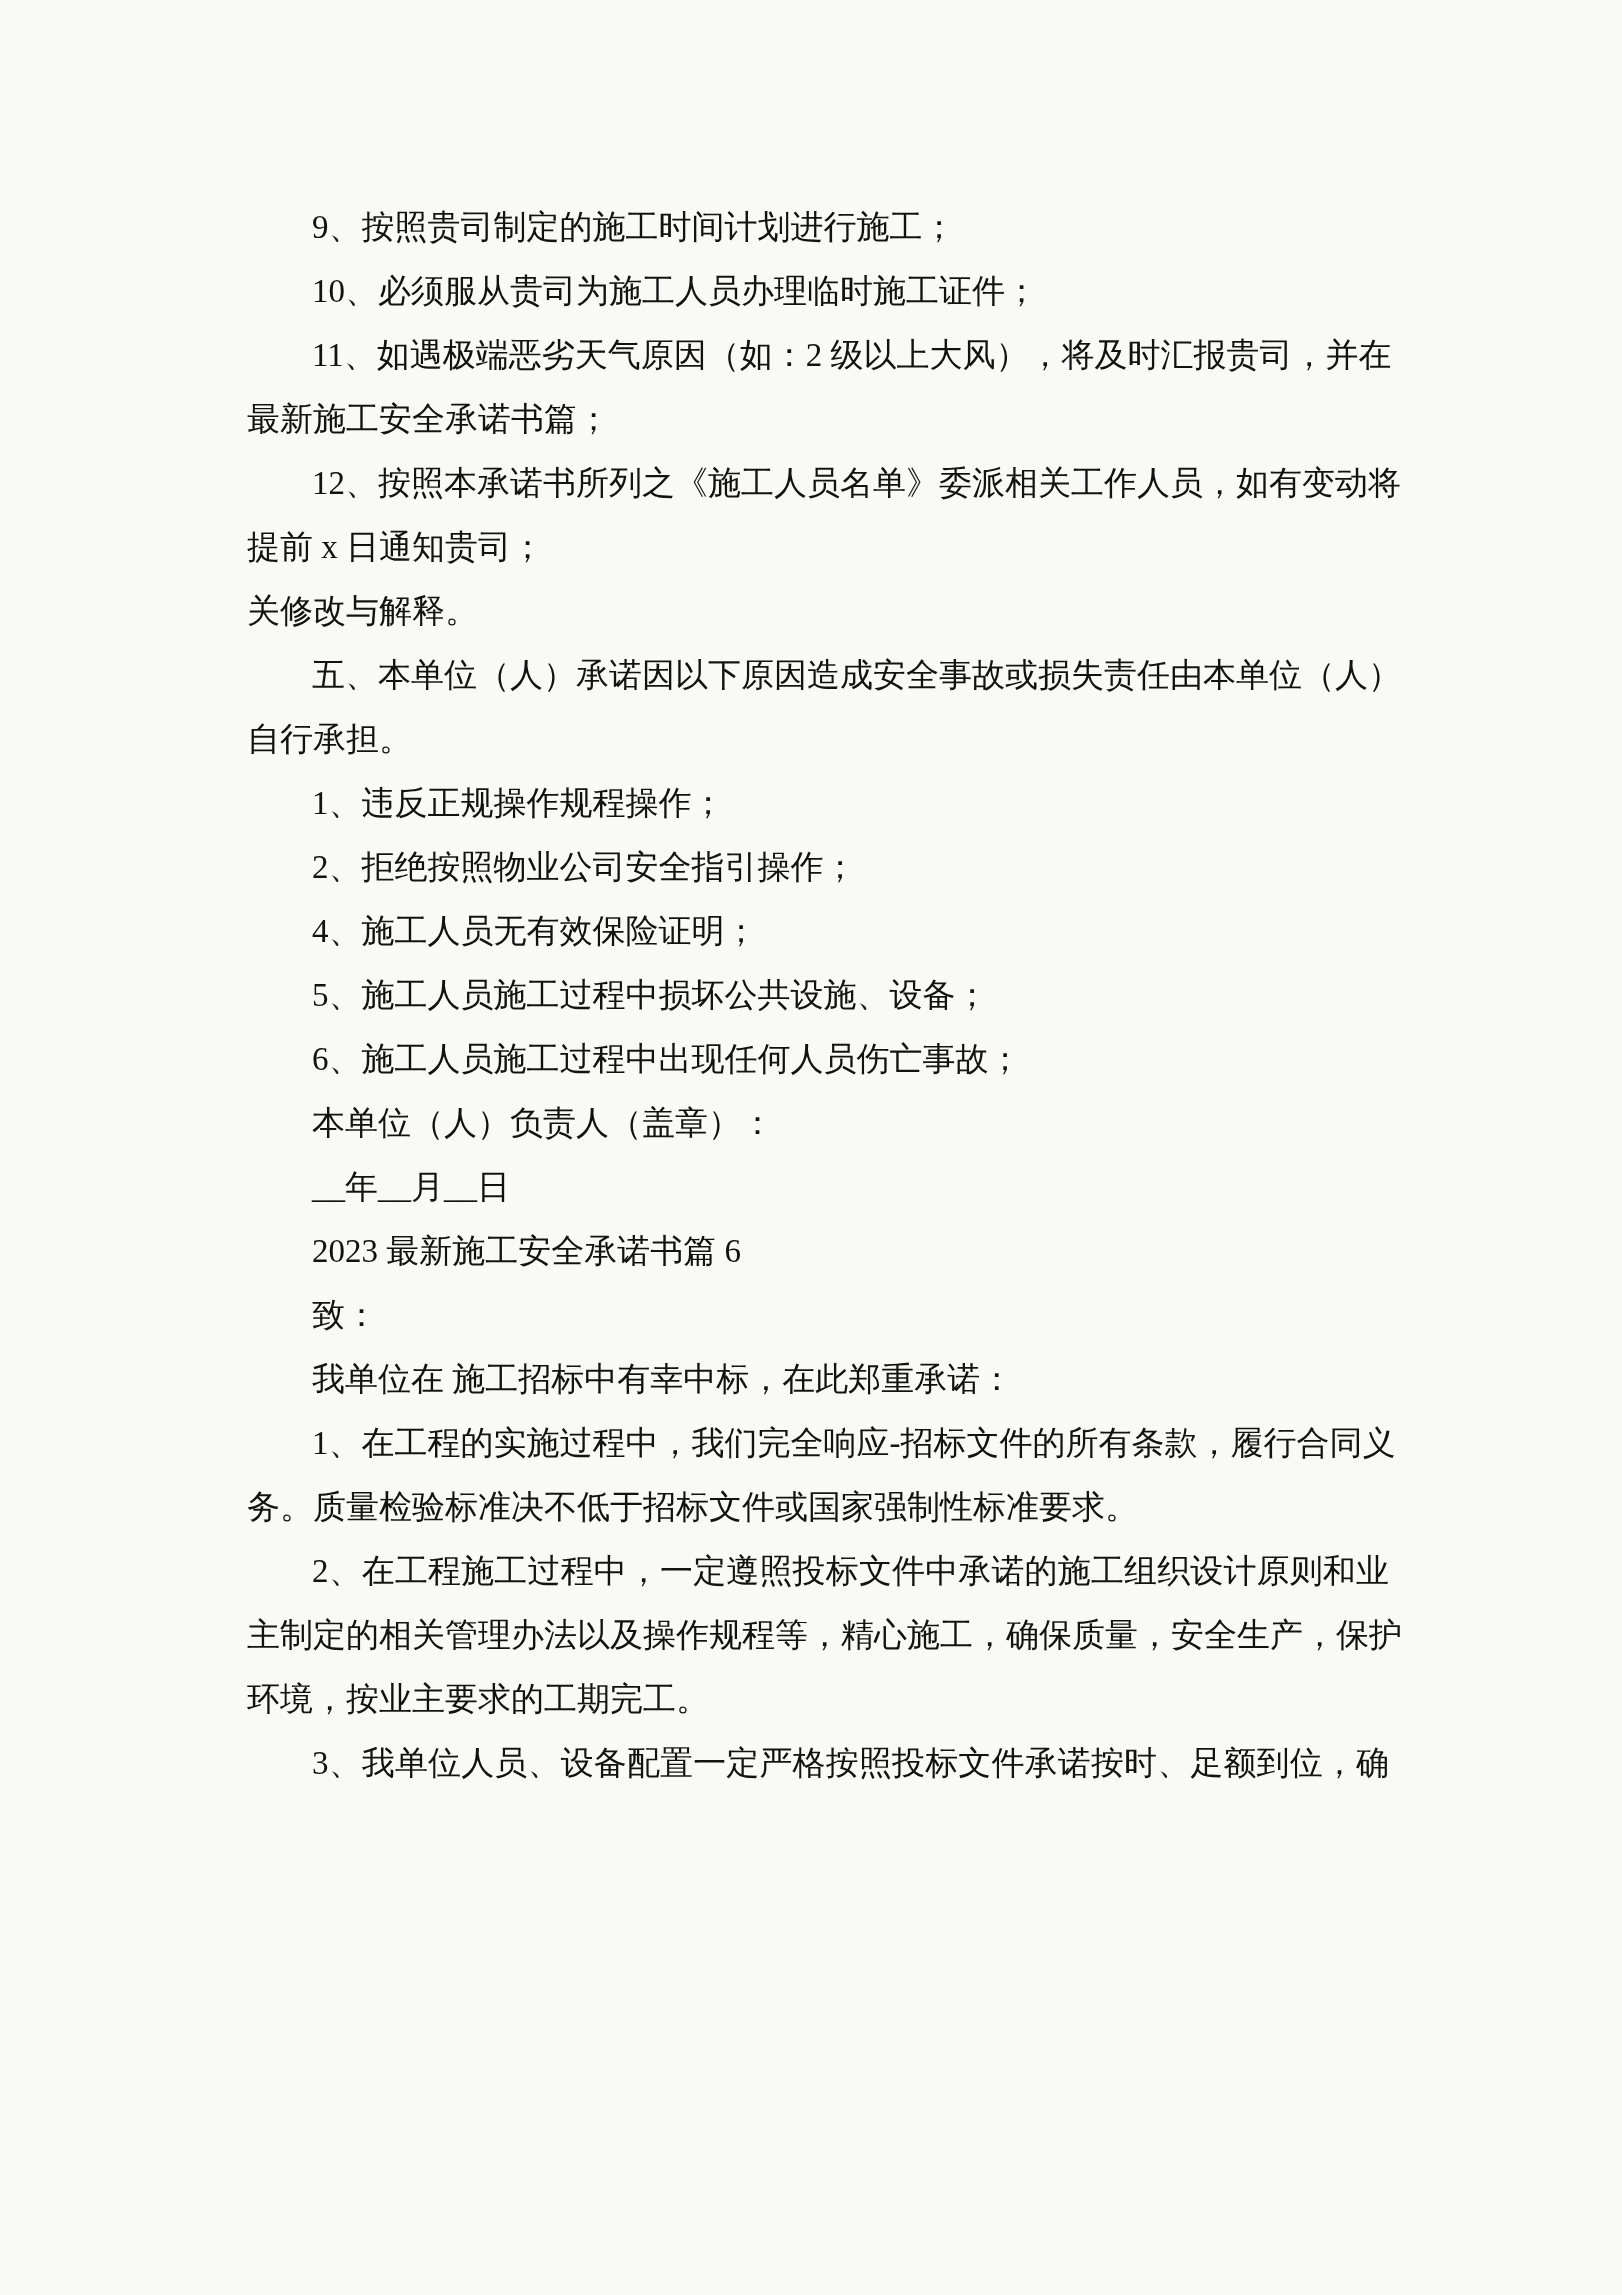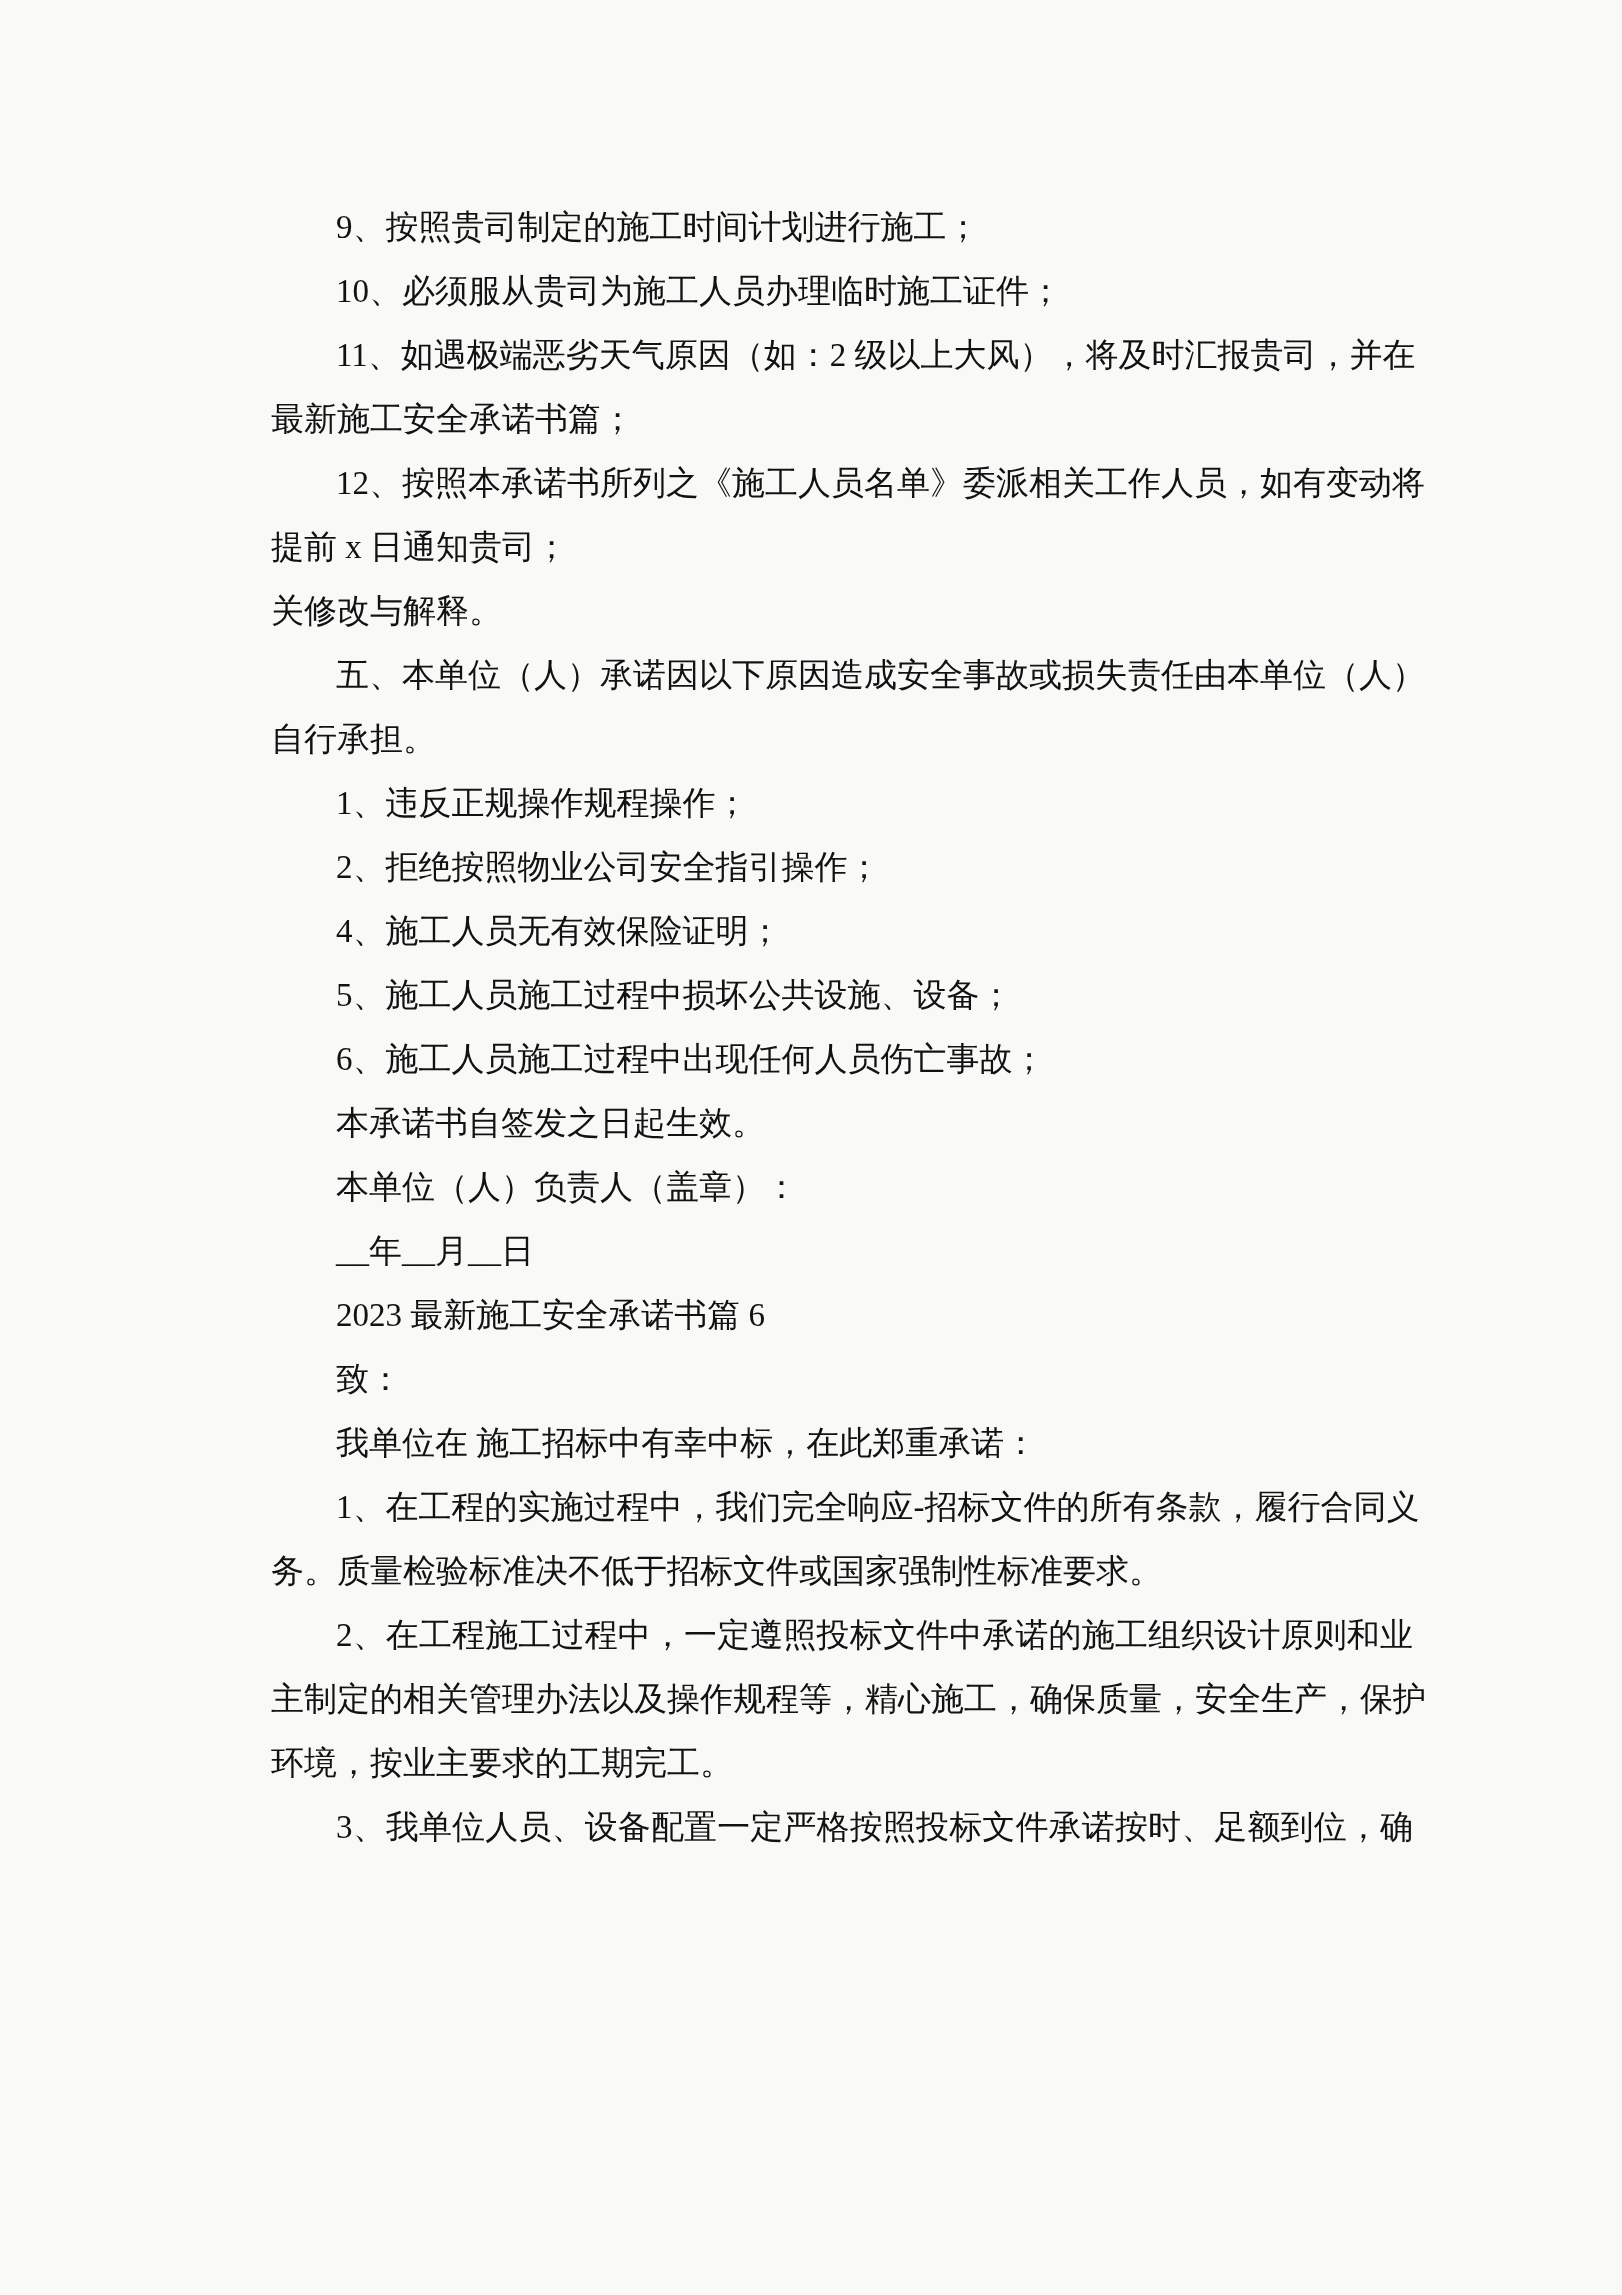--- a/index.html
+++ b/index.html
@@ -41,36 +41,35 @@
   }
   .line.fill {
     text-align: justify;
     text-align-last: justify;
   }
 </style>
 </head>
 <body style="background: rgb(249, 249, 247);">
 
 <div class="page" style="background: rgb(249, 249, 247);">
-  <div class="text-block" style="color: rgb(18, 18, 18); margin-left: 24px;">
+  <div class="text-block" style="color: rgb(18, 18, 18);">
       <div class="line indent">9、按照贵司制定的施工时间计划进行施工；</div>
       <div class="line indent">10、必须服从贵司为施工人员办理临时施工证件；</div>
       <div class="line indent fill">11、如遇极端恶劣天气原因（如：2 级以上大风），将及时汇报贵司，并在</div>
       <div class="line">最新施工安全承诺书篇；</div>
       <div class="line indent fill">12、按照本承诺书所列之《施工人员名单》委派相关工作人员，如有变动将</div>
       <div class="line">提前 x 日通知贵司；</div>
       <div class="line">关修改与解释。</div>
       <div class="line indent fill">五、本单位（人）承诺因以下原因造成安全事故或损失责任由本单位（人）</div>
       <div class="line">自行承担。</div>
       <div class="line indent">1、违反正规操作规程操作；</div>
       <div class="line indent">2、拒绝按照物业公司安全指引操作；</div>
       <div class="line indent">4、施工人员无有效保险证明；</div>
       <div class="line indent">5、施工人员施工过程中损坏公共设施、设备；</div>
       <div class="line indent">6、施工人员施工过程中出现任何人员伤亡事故；</div>
-      <div class="line indent">本承诺书自签发之日起生效。</div>
       <div class="line indent">本单位（人）负责人（盖章）：</div>
       <div class="line indent">__年__月__日</div>
       <div class="line indent">2023 最新施工安全承诺书篇 6</div>
       <div class="line indent">致：</div>
       <div class="line indent">我单位在 施工招标中有幸中标，在此郑重承诺：</div>
       <div class="line indent fill">1、在工程的实施过程中，我们完全响应-招标文件的所有条款，履行合同义</div>
       <div class="line">务。质量检验标准决不低于招标文件或国家强制性标准要求。</div>
       <div class="line indent fill">2、在工程施工过程中，一定遵照投标文件中承诺的施工组织设计原则和业</div>
       <div class="line fill">主制定的相关管理办法以及操作规程等，精心施工，确保质量，安全生产，保护</div>
       <div class="line">环境，按业主要求的工期完工。</div>

